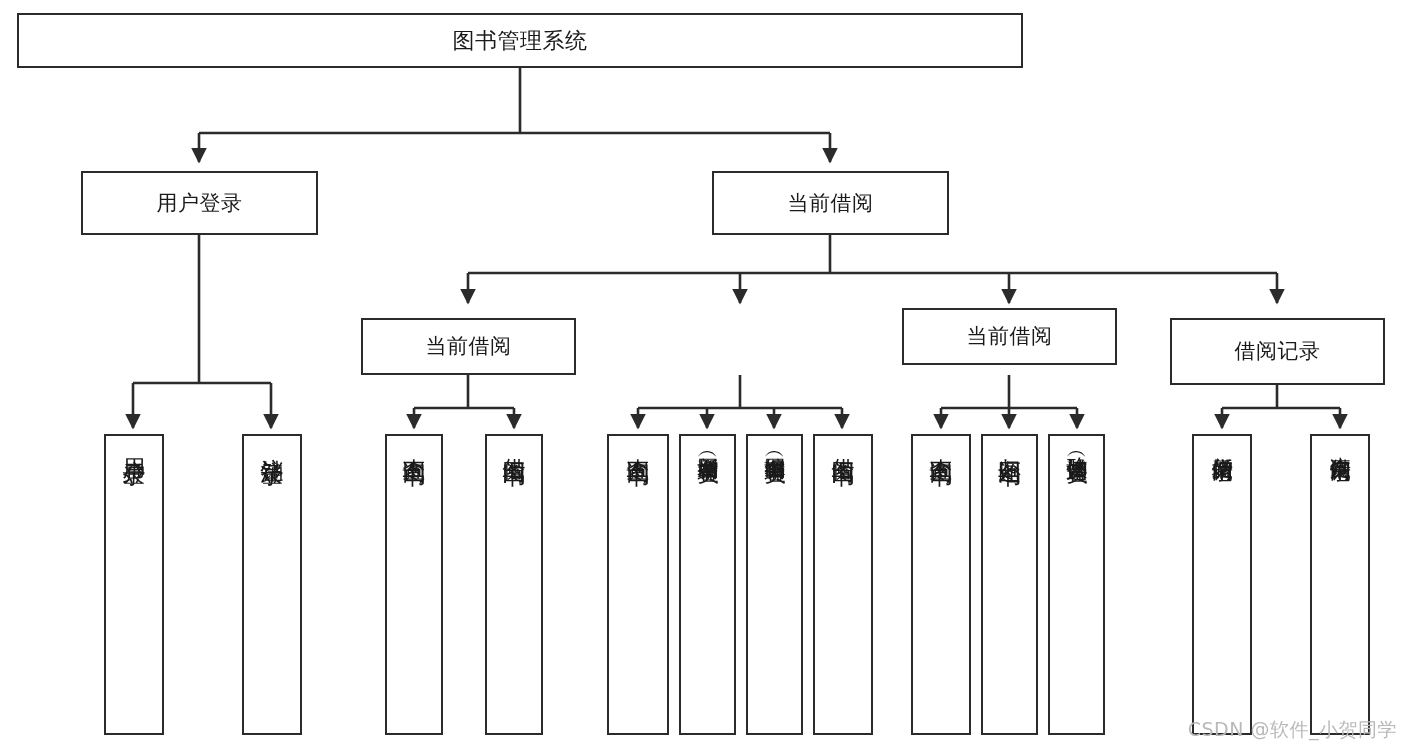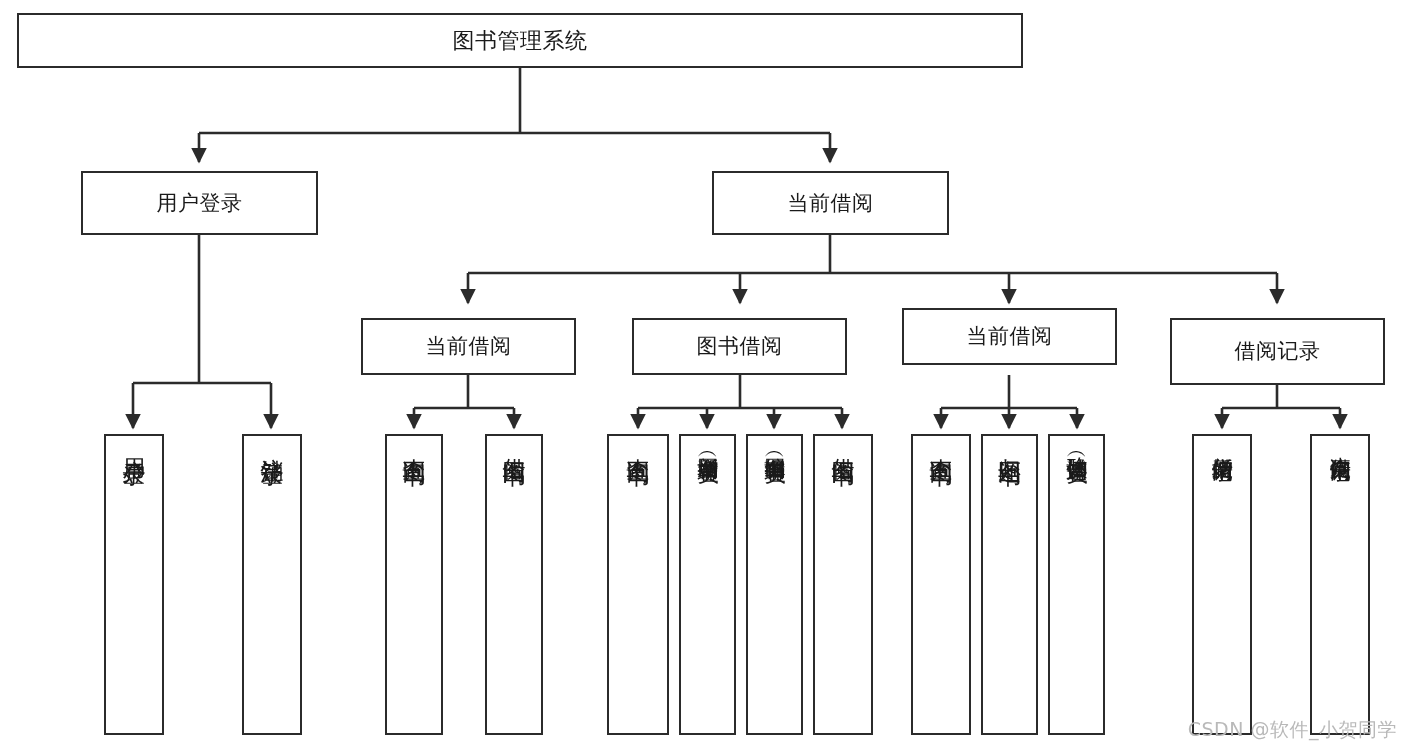--- a/index.html
+++ b/index.html
@@ -141,23 +141,20 @@
   </div>
 
   <div class="node horiz" style="left:712px; top:171px; width:237px; height:64px;">
     <span class="lbl">当前借阅</span>
   </div>
 
   <div class="node horiz" style="left:361px; top:318px; width:215px; height:57px;">
     <span class="lbl">当前借阅</span>
   </div>
 
-  <div class="node horiz" style="left:632px; top:318px; width:215px; height:57px;">
-    <span class="lbl">图书借阅</span>
-  </div>
 
   <div class="node horiz" style="left:902px; top:308px; width:215px; height:57px;">
     <span class="lbl">当前借阅</span>
   </div>
 
   <div class="node horiz" style="left:1170px; top:318px; width:215px; height:67px;">
     <span class="lbl">借阅记录</span>
   </div>
 
   <div class="node vert" style="left:104px; top:434px; width:60px; height:301px;">

